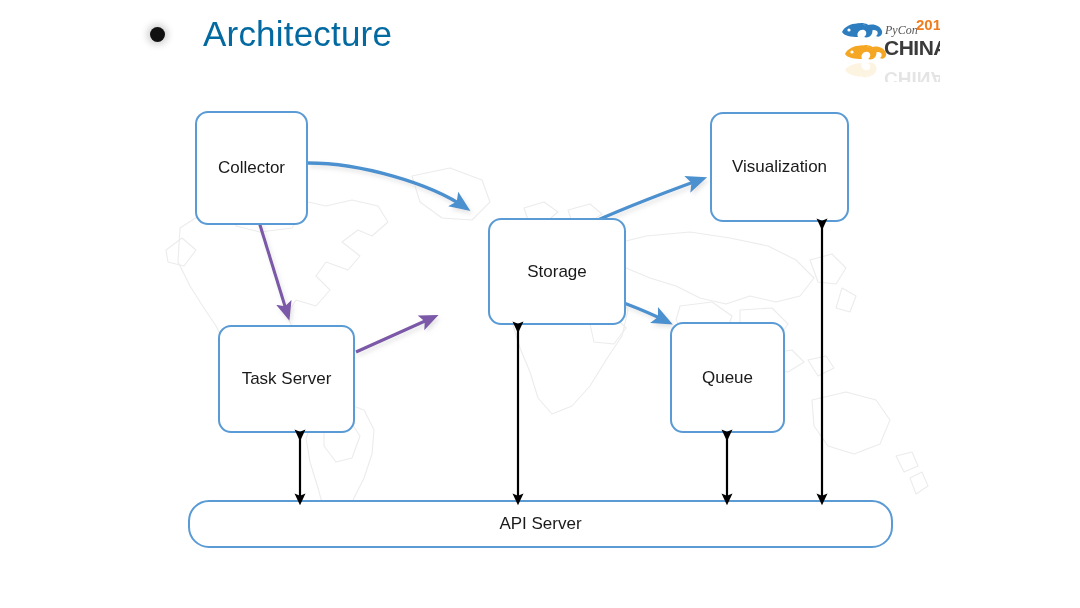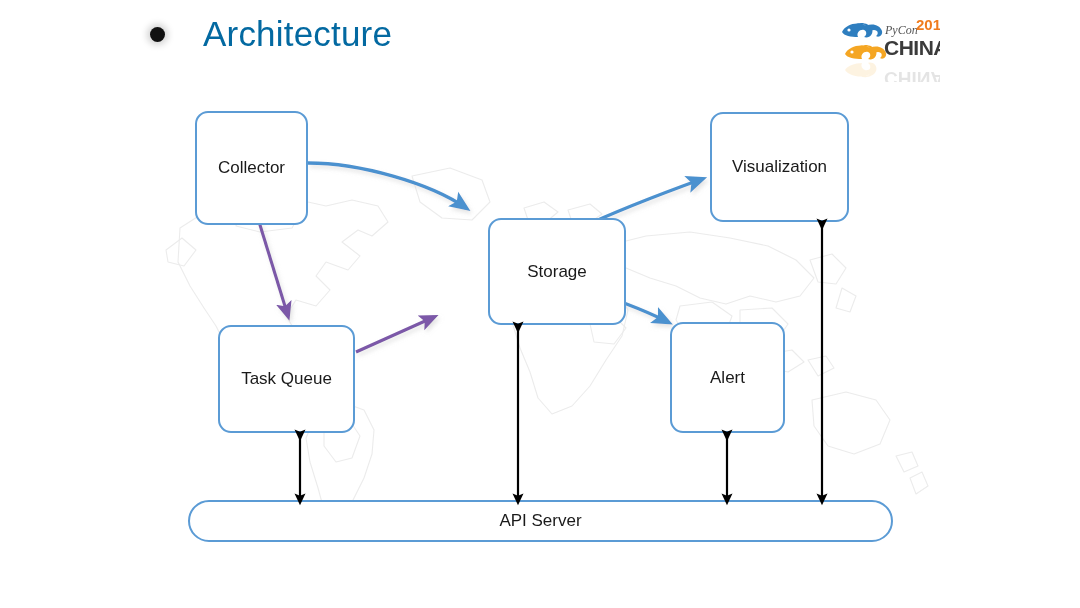--- a/index.html
+++ b/index.html
@@ -82,21 +82,21 @@
     color: #1a1a1a;
     text-align: center;
     white-space: nowrap;
   }
   #node-collector     { left:195px; top:111px;  width:113px; height:114px; }
   #node-storage       { left:440px; top:218px; width:138px; height:107px;margin-left:48px; }
   #node-visualization { left:710px; top:112px; width:139px; height:110px; }
   #node-taskqueue     { left:218px; top:325px; width:137px; height:108px; }
   #node-alert         { left:670px; top:322px; width:115px; height:111px; }
   #node-apiserver {
-    left:188px; top:500px; width:705px; height:42px;
+    left:188px; top:500px; width:705px; height:48px;
     border-radius: 21px;
   }
 
   
   #arrows {
     position: absolute;
     left: 0; top: 0;
     width: 1080px; height: 608px;
     z-index: 3;
     pointer-events: none;
@@ -241,25 +241,25 @@
 
   <div class="node" id="node-storage">
     <span class="node-label">Storage</span>
   </div>
 
   <div class="node" id="node-visualization">
     <span class="node-label">Visualization</span>
   </div>
 
   <div class="node" id="node-taskqueue">
-    <span class="node-label">Task Queue</span>
+    <span class="node-label">Task Server</span>
   </div>
 
   <div class="node" id="node-alert">
-    <span class="node-label">Alert</span>
+    <span class="node-label">Queue</span>
   </div>
 
   <div class="node" id="node-apiserver">
     <span class="node-label">API Server</span>
   </div>
 
   <svg id="arrows-top" viewBox="0 0 1080 608" xmlns="http://www.w3.org/2000/svg">
     <defs>
       <marker id="mk-black-s" markerWidth="6" markerHeight="6" refX="3" refY="3" orient="auto" markerUnits="strokeWidth">
         <path d="M0,0.5 L5.4,3 L0,5.5 L1.1,3 Z" fill="#000000"></path>

